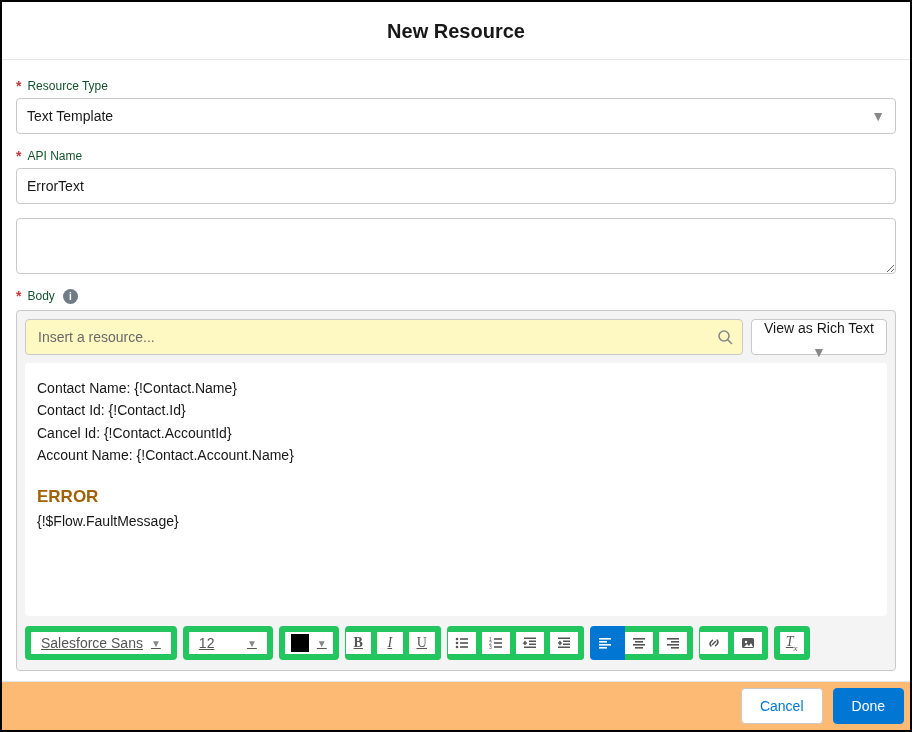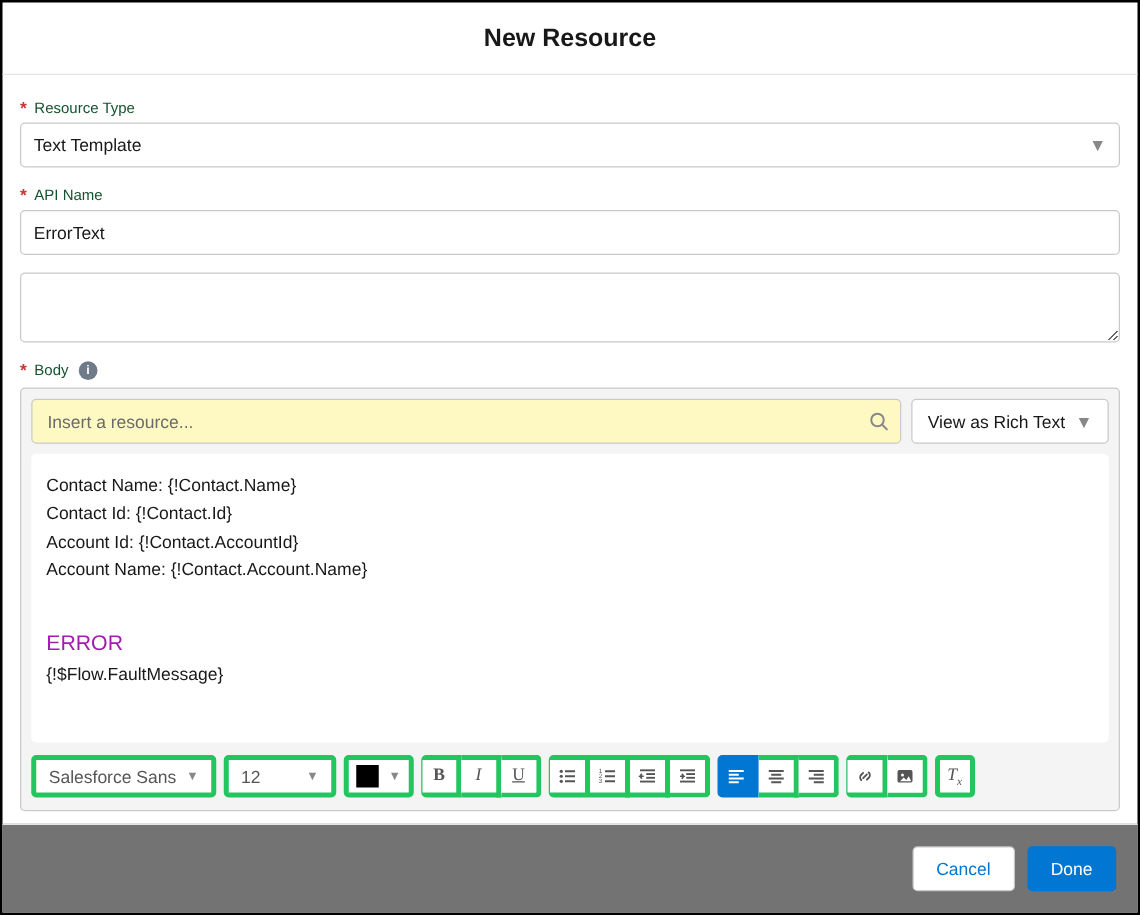--- a/index.html
+++ b/index.html
@@ -19,37 +19,37 @@
   .input { height: 36px; padding: 0 10px; }
   input.input { outline: none; }
   .textarea { min-height: 56px; padding: 8px 10px; resize: both; font-family: inherit; font-size: 14px; }
   .body-section { flex: 1; display: flex; flex-direction: column; gap: 6px; min-height: 0; }
   .body-wrap { border: 1px solid #c9c9c9; border-radius: 4px; background: #f4f4f4; display: flex; flex-direction: column; flex: 1; min-height: 0; }
   .body-top { padding: 8px; display: flex; gap: 8px; }
   .search-wrap { flex: 1; position: relative; }
   .search-input { width: 100%; height: 36px; border: 1px solid #c9c9c9; border-radius: 4px; padding: 0 36px 0 12px; background: #fef9c3; font-size: 14px; color: #333; outline: none; }
   .search-input::placeholder { color: #6a6a6a; }
   .search-icon { position: absolute; right: 10px; top: 50%; transform: translateY(-50%); color: #666; }
-  .view-btn { background: #fff; border: 1px solid #c9c9c9; border-radius: 4px; height: 36px; padding: 0 12px; display: flex; align-items: center; gap: 8px; cursor: pointer; }
+  .view-btn { background: #fff; border: 1px solid #c9c9c9; border-radius: 4px; height: 36px; padding: 0 12px; display: flex; align-items: center; gap: 8px; cursor: pointer; flex-direction: column; }
   .view-btn .caret { color: #888; }
   .editor { background: #fff; margin: 0 8px; border-radius: 4px; padding: 14px 12px; flex: 1; min-height: 0; font-size: 14px; line-height: 1.6; }
   .editor p { margin: 0; }
   .editor .lbl { font-weight: 400; }
-  .editor .err { color: #a21caf; font-weight: 400; font-size: 17px; margin-top: 34px; }
+  .editor .err { color: #a16207; font-weight: 700; font-size: 17px; margin-top: 16px; }
   .toolbar { padding: 10px 8px; display: flex; gap: 6px; align-items: center; flex-wrap: wrap; }
-  .tbtn { background: #fff; border: 4px solid #22c55e; border-radius: 4px; height: 34px; min-width: 32px; display: inline-flex; align-items: center; justify-content: center; cursor: pointer; padding: 0 6px; color: #555; }
+  .tbtn { background: #fff; border: 6px solid #22c55e; border-radius: 4px; height: 34px; min-width: 32px; display: inline-flex; align-items: center; justify-content: center; cursor: pointer; padding: 0 6px; color: #555; text-decoration: underline; }
   .tbtn.wide { padding: 0 10px; gap: 8px; }
   .tbtn .caret { color: #888; font-size: 10px; }
   .tgroup { display: inline-flex; }
   .tgroup .tbtn { border-radius: 0; border-left-width: 0; }
   .tgroup .tbtn:first-child { border-left-width: 1px; border-top-left-radius: 4px; border-bottom-left-radius: 4px; }
   .tgroup .tbtn:last-child { border-top-right-radius: 4px; border-bottom-right-radius: 4px; }
   .tbtn.active { background: #0176d3; border-color: #0176d3; color: #fff; }
   .swatch { width: 18px; height: 18px; background: #000; display: inline-block; }
-  .modal-footer { background: #737373; border-top: 1px solid #e5e5e5; padding: 17px; display: flex; justify-content: flex-end; gap: 10px; }
+  .modal-footer { background: #fdba74; border-top: 1px solid #e5e5e5; padding: 6px; display: flex; justify-content: flex-end; gap: 10px; }
   .btn { height: 36px; padding: 0 18px; border-radius: 4px; border: 1px solid #c9c9c9; background: #fff; font-size: 14px; cursor: pointer; font-weight: 500; }
   .btn.cancel { color: #0176d3; }
   .btn.primary { background: #0176d3; border-color: #0176d3; color: #fff; }
   svg { display: block; }
 </style>
 </head>
 <body>
 
 <div class="modal">
   <div class="modal-header">
@@ -101,21 +101,21 @@
           </div>
           <div class="view-btn">
             <span>View as Rich Text</span>
             <span class="caret">▼</span>
           </div>
         </div>
 
         <div class="editor">
           <p><span class="lbl">Contact Name</span>: <span>{!Contact.Name}</span></p>
           <p><span class="lbl">Contact Id</span>: <span>{!Contact.Id}</span></p>
-          <p><span class="lbl">Account Id</span>: <span>{!Contact.AccountId}</span></p>
+          <p><span class="lbl">Cancel Id</span>: <span>{!Contact.AccountId}</span></p>
           <p><span class="lbl">Account Name</span>: <span>{!Contact.Account.Name}</span></p>
           <p class="err">ERROR</p>
           <p>{!$Flow.FaultMessage}</p>
         </div>
 
         <div class="toolbar">
           <div class="tbtn wide">
             <span>Salesforce Sans</span>
             <span class="caret">▼</span>
           </div>

